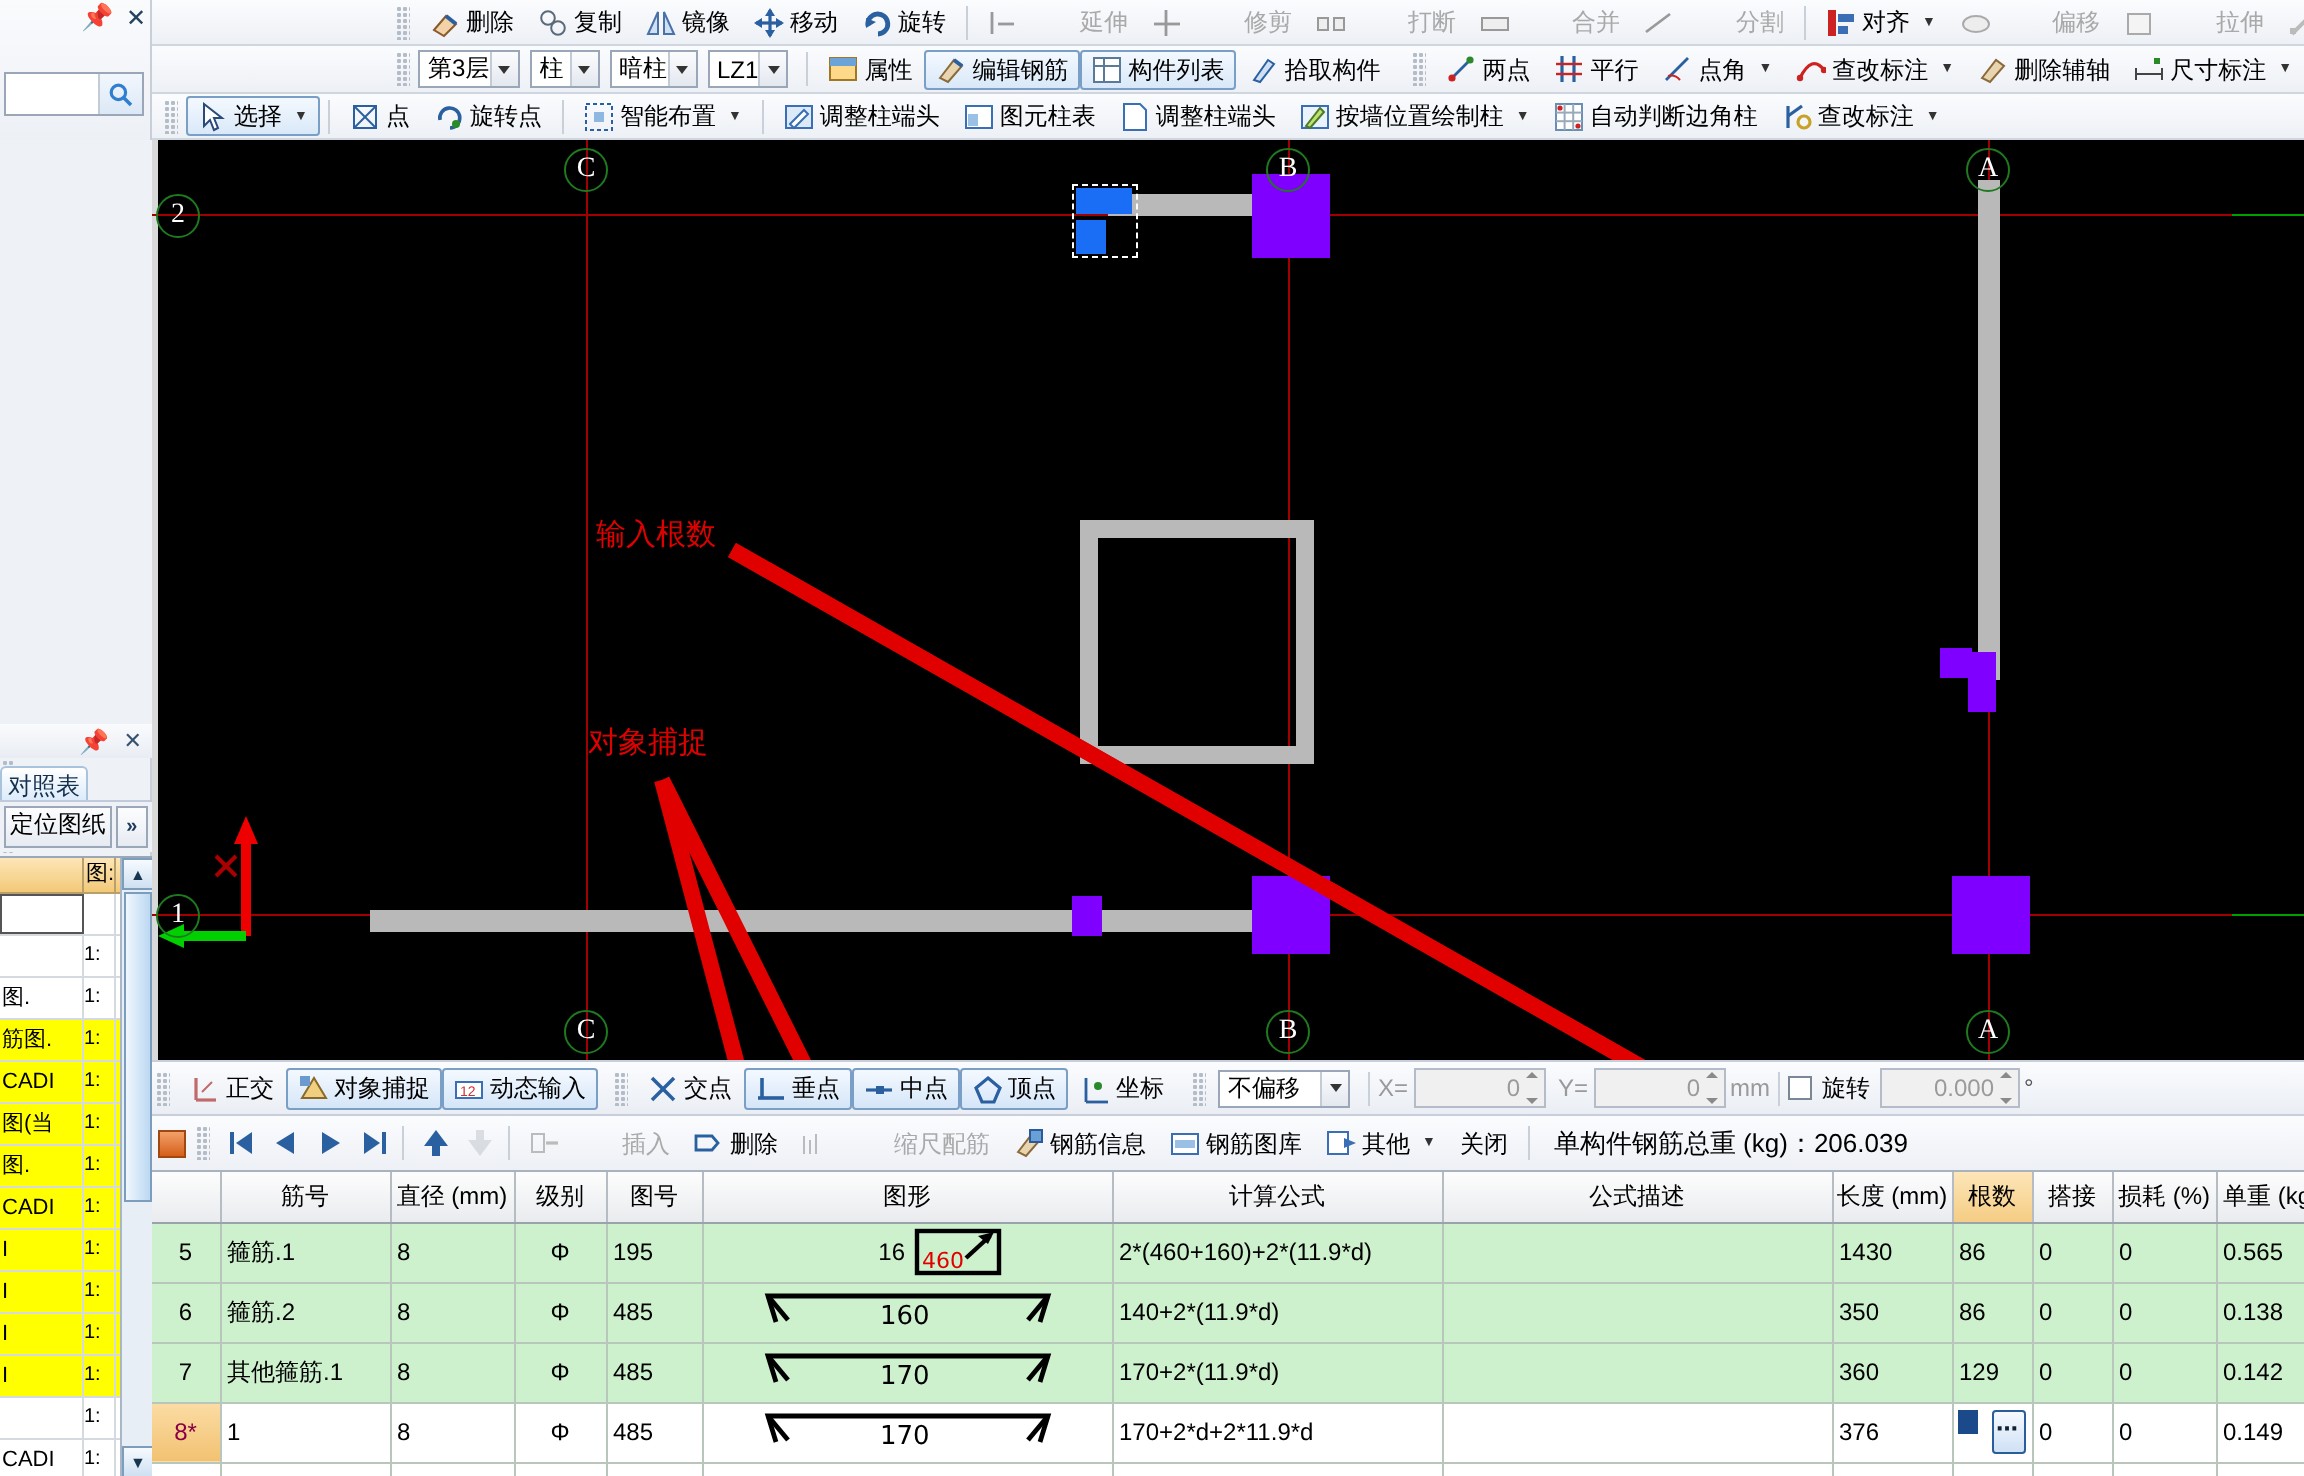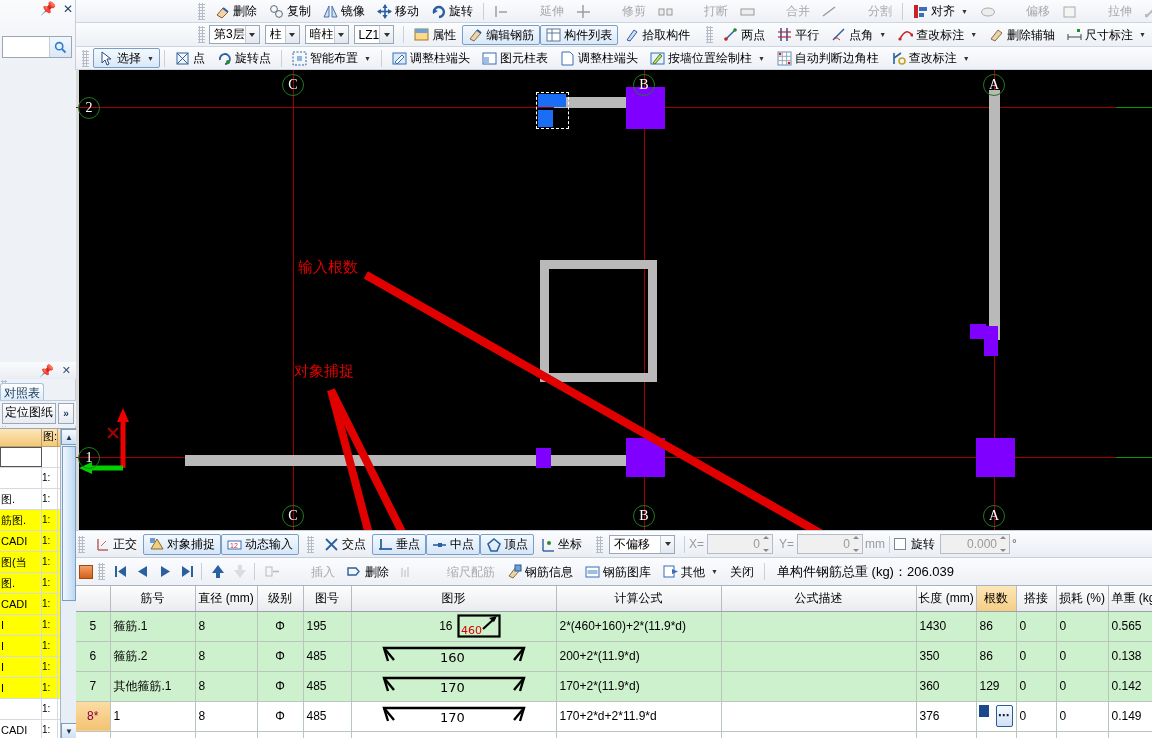--- a/index.html
+++ b/index.html
@@ -988,21 +988,21 @@
           <td>箍筋.2</td>
           <td>8</td>
           <td style="text-align:center">Φ</td>
           <td>485</td>
           <td class="shape"><svg width="152" height="26" viewBox="0 0 152 26" style="vertical-align:middle">
               <path d="M10 18 L6 5 L146 5 L142 18" fill="none" stroke="#000" stroke-width="2.4"></path>
               <path d="M6 5 L16 17" fill="none" stroke="#000" stroke-width="2.4"></path>
               <path d="M146 5 L136 17" fill="none" stroke="#000" stroke-width="2.4"></path>
               <text x="62" y="19" font-size="13" fill="#000" font-family="DejaVu Sans">160</text>
             </svg></td>
-          <td>200+2*(11.9*d)</td>
+          <td>140+2*(11.9*d)</td>
           <td></td>
           <td>350</td>
           <td>86</td>
           <td>0</td>
           <td>0</td>
           <td>0.138</td>
         </tr>
         <tr class="green">
           <td class="rowhdr">7</td>
           <td>其他箍筋.1</td>

